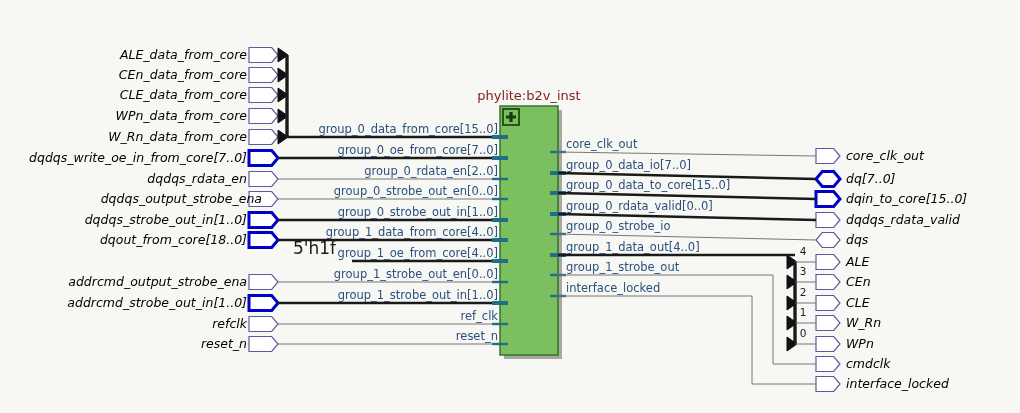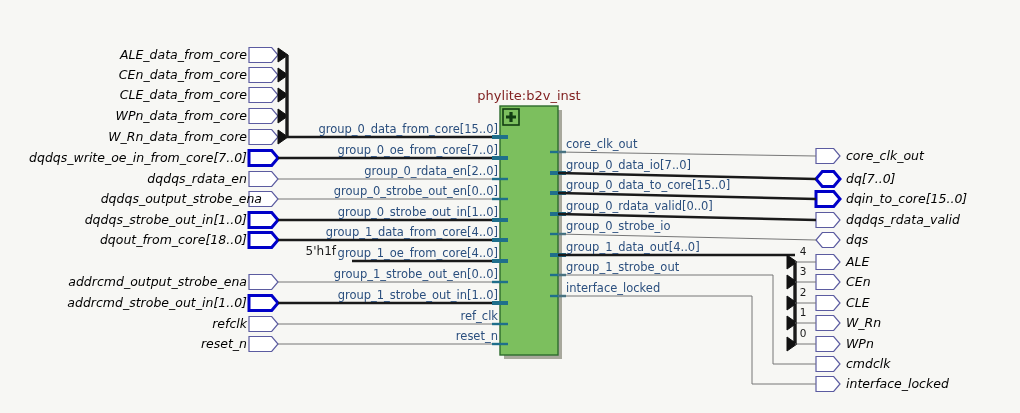--- a/index.html
+++ b/index.html
@@ -11,21 +11,21 @@
     overflow:hidden;
     position:relative;
   }
   #canvas{position:absolute;left:0;top:0;width:1020px;height:413px;}
   .lbl{position:absolute;white-space:nowrap;font-size:12.5px;color:#000000;line-height:1;font-style:italic;}
   .lbl.r{transform:translate(-100%,-50%);}
   .lbl.l{transform:translate(0,-50%);}
   .netlbl{position:absolute;white-space:nowrap;font-size:11.5px;color:#2b4f7e;line-height:1;}
   .netlbl.r{transform:translate(-100%,-100%);}
   .netlbl.l{transform:translate(0,-100%);}
-  .constlbl{position:absolute;white-space:nowrap;font-size:12px;color:#1a1a1a;line-height:1;transform:translate(-100%,-100%);}
+  .constlbl{position:absolute;white-space:nowrap;font-size:17px;color:#1a1a1a;line-height:1;transform:translate(-100%,-100%);}
   .bitlbl{position:absolute;white-space:nowrap;font-size:10.5px;color:#1a1a1a;line-height:1;transform:translate(-50%,-100%);}
   .blocktitle{position:absolute;white-space:nowrap;font-size:13px;color:#7f1d1d;line-height:1;transform:translate(-50%,-100%);}
   svg{position:absolute;left:0;top:0;}
 </style>
 </head>
 <body>
 
 <div id="canvas">
 
   <svg id="wires" width="1020" height="413">

